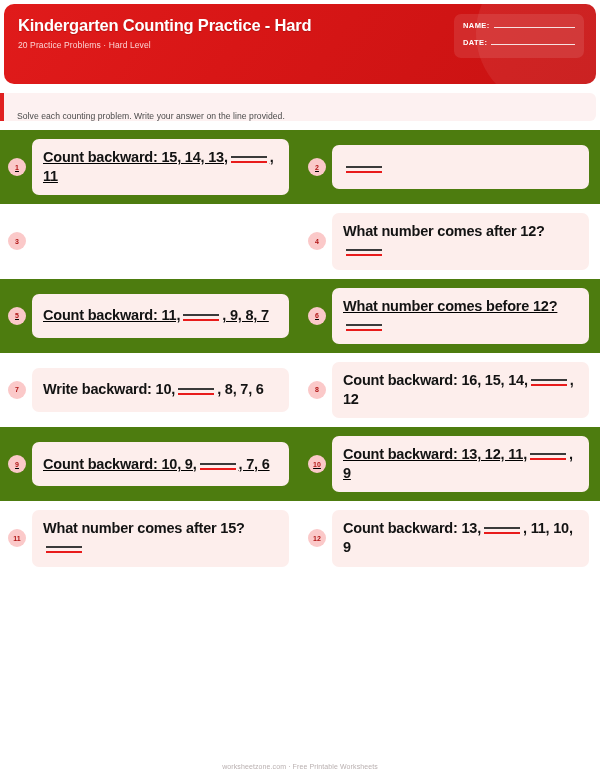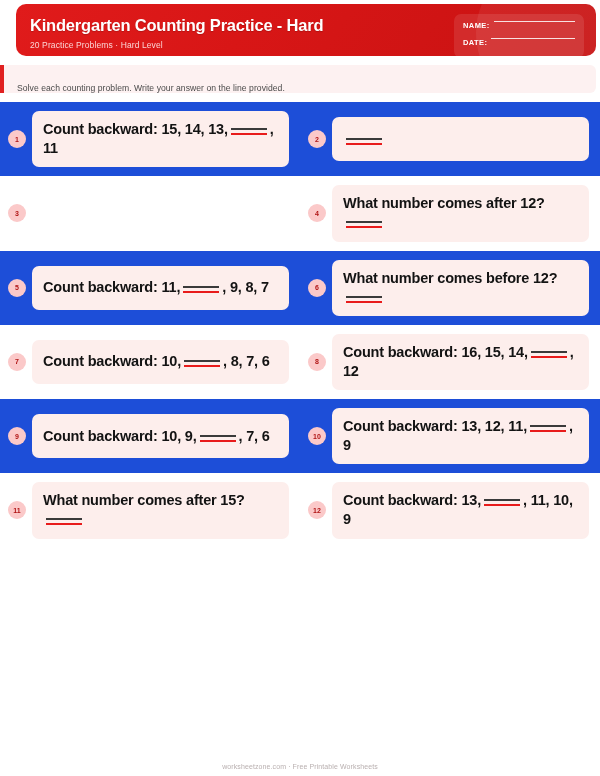--- a/index.html
+++ b/index.html
@@ -16,22 +16,22 @@
     position: relative;
     width: 600px;
     height: 776px;
     background: #ffffff;
     overflow: hidden;
   }
 
   
   .header {
     position: relative;
-    margin: 4px 4px 0 16px;
-    height: 52px;
+    margin: 4px 4px 0 4px;
+    height: 80px;
     border-radius: 10px;
     background: linear-gradient(125deg, #e01b1b 0%, #d81616 40%, #c81212 100%);
     overflow: hidden;
     padding: 11px 14px 0 14px;
   }
   .header::after {
     content: "";
     position: absolute;
     right: -30px;
     top: -46px;
@@ -60,20 +60,21 @@
     right: 12px;
     top: 10px;
     width: 130px;
     height: 44px;
     border-radius: 7px;
     background: rgba(255,255,255,0.10);
     padding: 7px 9px 0 9px;
   }
   .nb-row {
     display: flex;
+    align-items: flex-end;
     gap: 4px;
     margin-bottom: 8px;
   }
   .nb-label {
     color: #ffffff;
     font-size: 7.5px;
     font-weight: bold;
     letter-spacing: 0.4px;
     white-space: nowrap;
   }
@@ -103,21 +104,21 @@
   }
 
   
   .rows { margin-top: 9px; }
 
   .row {
     display: flex;
     width: 600px;
     background: #ffffff;
   }
-  .row.tinted { background: #1d4ed8; }
+  .row.tinted { background: #4d7c0f; text-decoration: underline; }
 
   .cell {
     width: 300px;
     display: flex;
     align-items: center;
     padding: 9px 11px 9px 8px;
   }
 
   .badge {
     flex: 0 0 auto;
@@ -252,21 +253,21 @@
           <div class="badge">6</div>
           <div class="card">
             <div class="qtext"><span>What number comes before 12?</span><span class="blank"></span><span></span></div>
           </div>
         </div>
       </div>
       <div class="row">
         <div class="cell">
           <div class="badge">7</div>
           <div class="card">
-            <div class="qtext"><span>Count backward: 10,</span><span class="blank"></span><span>, 8, 7, 6</span></div>
+            <div class="qtext"><span>Write backward: 10,</span><span class="blank"></span><span>, 8, 7, 6</span></div>
           </div>
         </div>
         <div class="cell">
           <div class="badge">8</div>
           <div class="card">
             <div class="qtext"><span>Count backward: 16, 15, 14,</span><span class="blank"></span><span>, 12</span></div>
           </div>
         </div>
       </div>
       <div class="row tinted">

